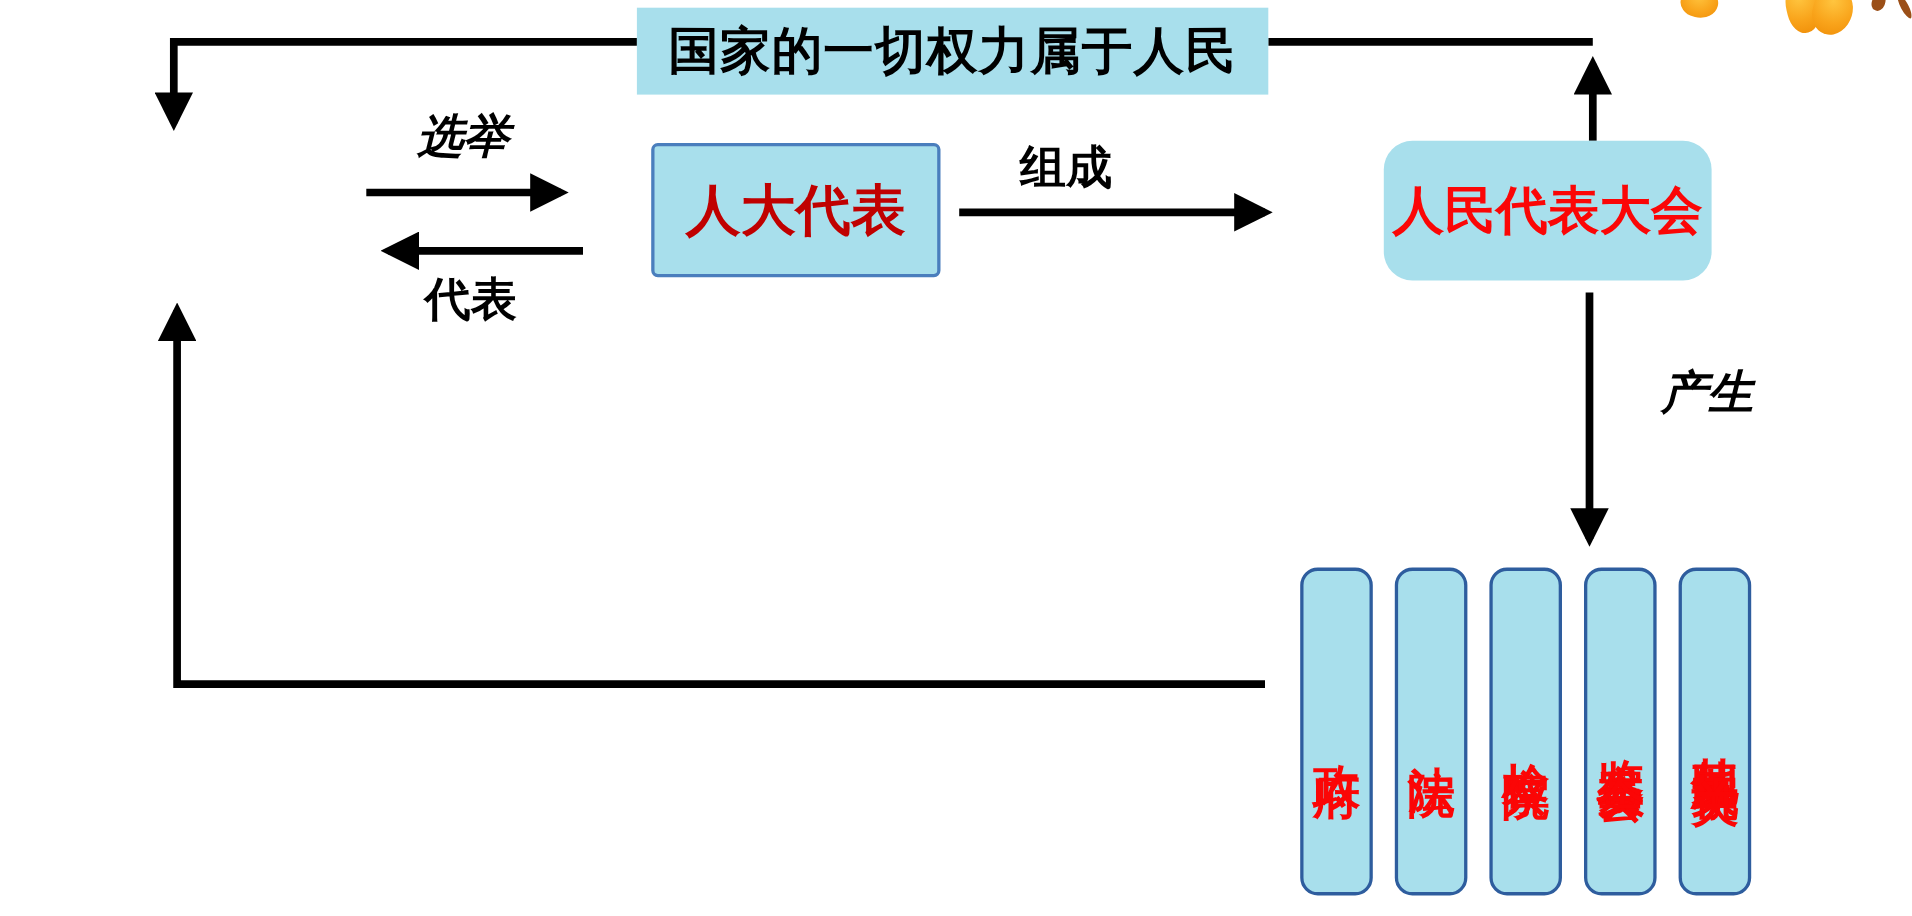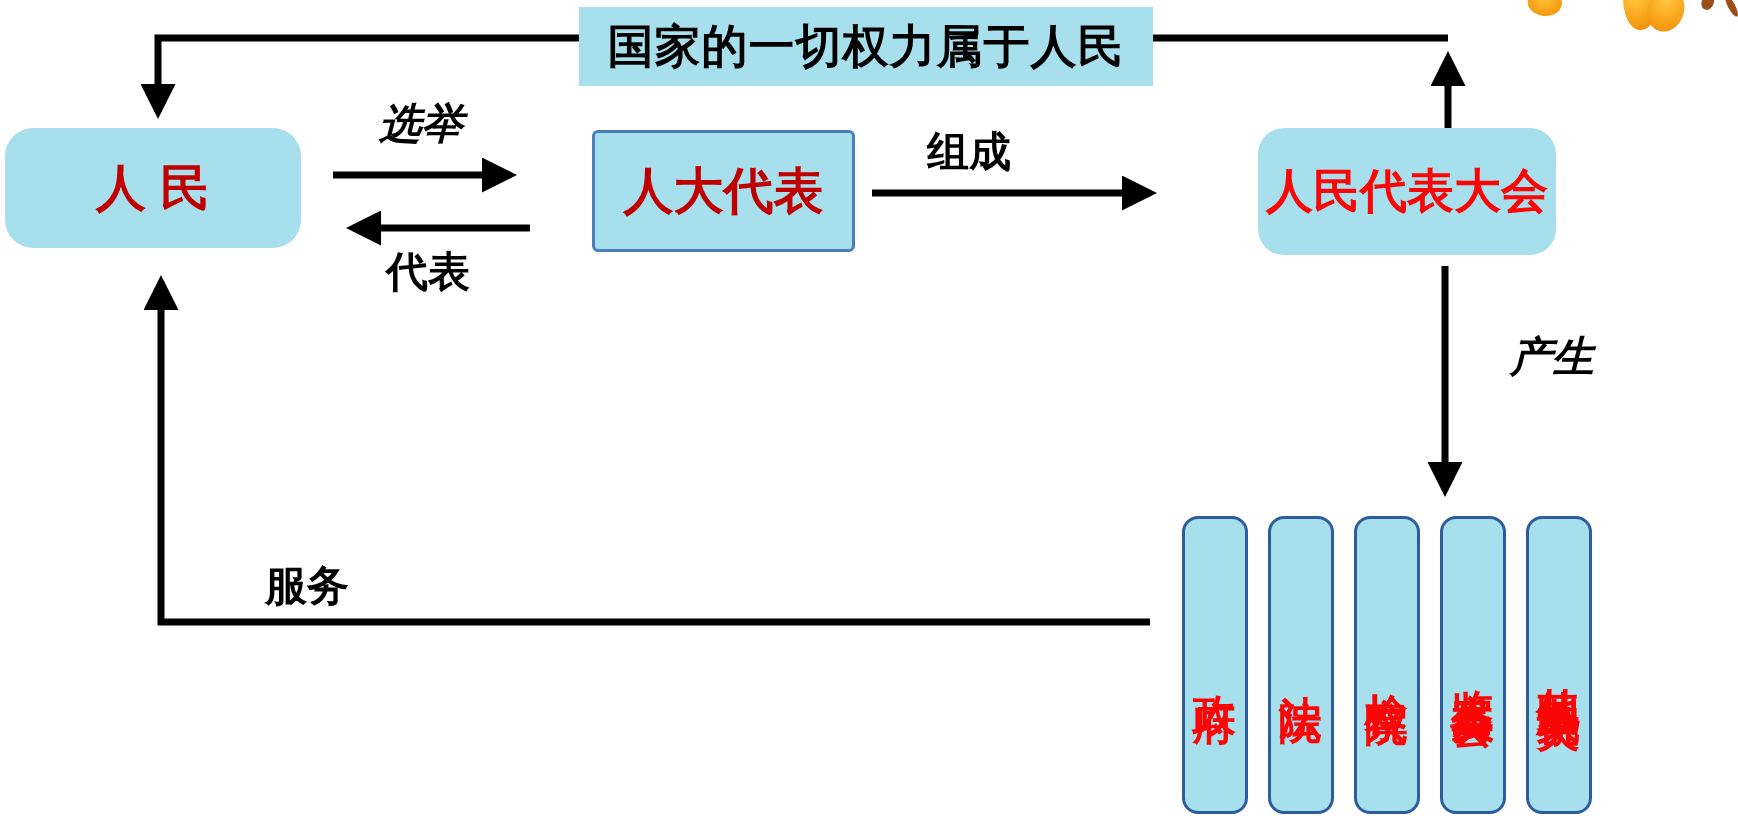--- a/index.html
+++ b/index.html
@@ -127,36 +127,32 @@
 
     <path d="M 1445 266 L 1445 490" fill="none" stroke="#000" stroke-width="7" marker-end="url(#arrow)"></path>
 
     <path d="M 1150 622 L 161 622 L 161 282" fill="none" stroke="#000" stroke-width="7" marker-end="url(#arrow)"></path>
   </svg>
 
   <div class="node banner">
     <span>国家的一切权力属于人民</span>
   </div>
 
-  <div class="node people">
-    <span>人 民</span>
-  </div>
 
   <div class="node deputies">
     <span>人大代表</span>
   </div>
 
   <div class="node congress">
     <span>人民代表大会</span>
   </div>
 
   <div class="edge-label lbl-elect">选举</div>
   <div class="edge-label lbl-represent">代表</div>
   <div class="edge-label lbl-compose">组成</div>
-  <div class="edge-label lbl-serve">服务</div>
   <div class="edge-label lbl-produce-supervise">
     <div>产生</div>
   </div>
 
   <div class="organ organ-0">
     <span class="vtext">政府</span>
   </div>
   <div class="organ organ-1">
     <span class="vtext">法院</span>
   </div>

